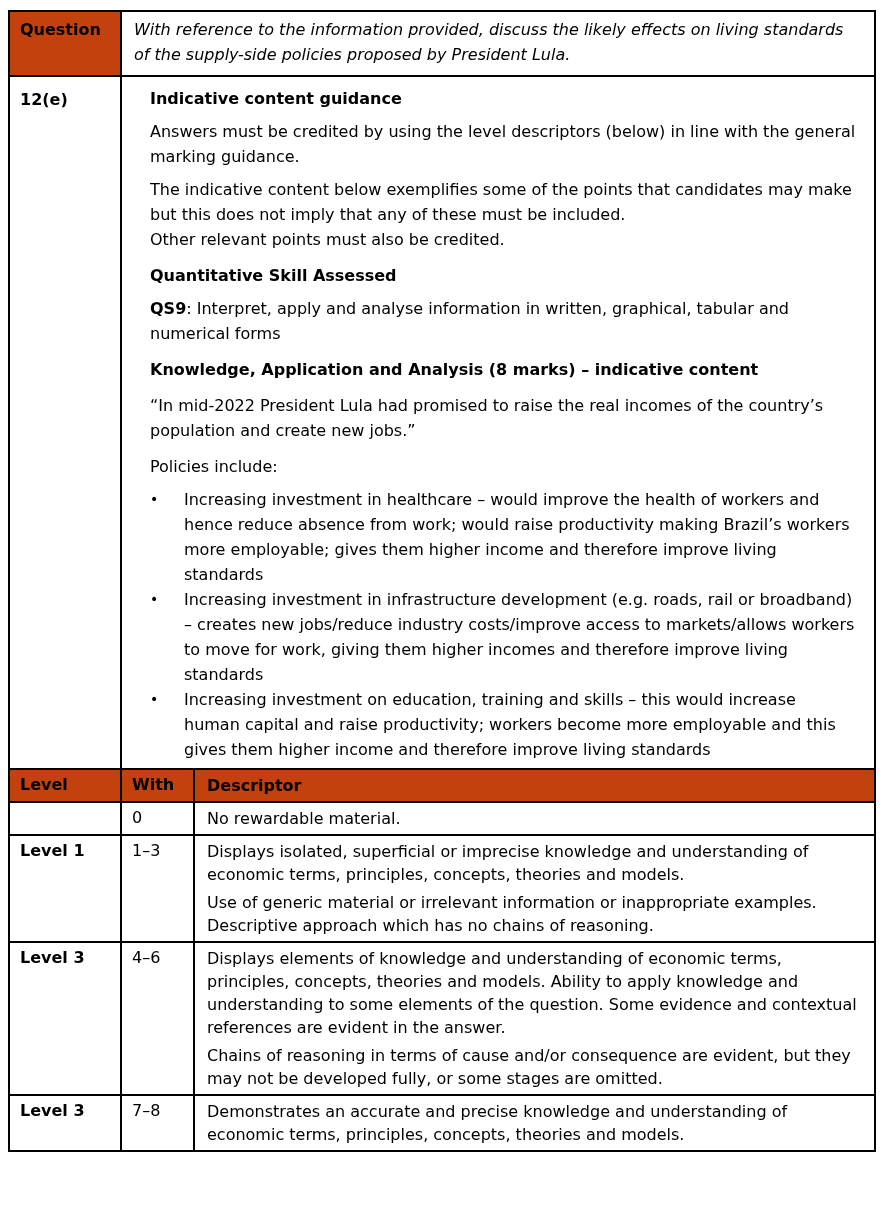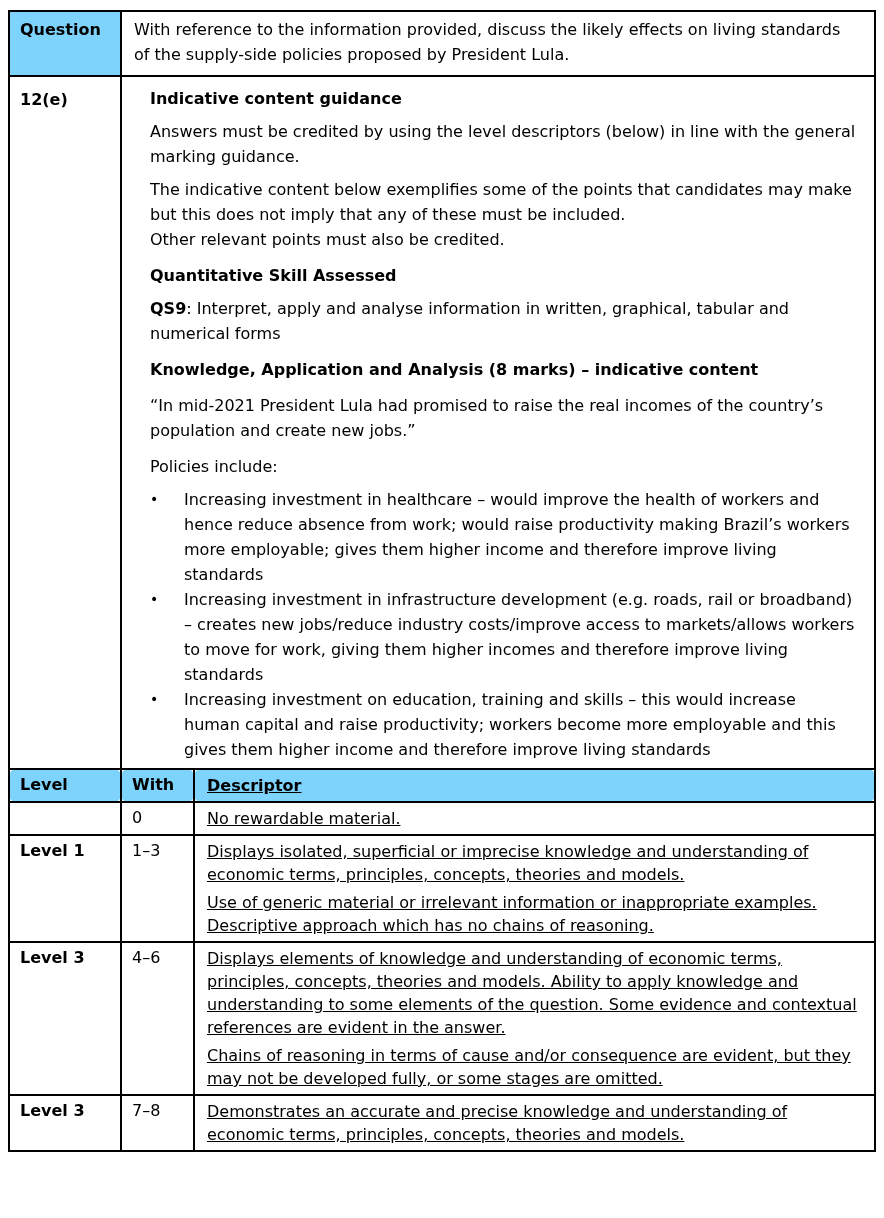--- a/index.html
+++ b/index.html
@@ -21,36 +21,37 @@
     border-collapse: collapse;
     table-layout: fixed;
     width: 868px;
   }
   td {
     border: 2px solid #000;
     vertical-align: top;
     font-size: 16px;
   }
   .shaded {
-    background: #7dd3fc;
+    background: #c2410c;
   }
   .bold { font-weight: bold; }
 
   
   .main-table .row-question { height: 65px; }
   .main-table .row-content  { height: 590px; }
 
   .label-cell {
     font-weight: bold;
     padding: 5px 4px 4px 10px;
     line-height: 25px;
   }
   .qtext-cell {
     padding: 5px 16px 4px 12px;
     line-height: 25px;
+    font-style: italic;
   }
   .num-cell {
     font-weight: bold;
     padding: 10px 4px 4px 10px;
     line-height: 25px;
   }
   .content-cell {
     padding: 9px 18px 6px 28px;
     line-height: 25px;
   }
@@ -71,30 +72,28 @@
     left: 0;
     top: 0;
     font-size: 14px;
   }
 
   
   .levels-table { margin-top: -2px; }
   .levels-table td {
     line-height: 23px;
     padding: 3px 8px 3px 10px;
-    border-radius: 7px;
   }
   .levels-table .row-header  { height: 31px; }
   .levels-table .row-zero    { height: 26px; }
   .levels-table .row-level1  { height: 93px; }
   .levels-table .row-level2  { height: 142px; }
   .levels-table .row-level3  { height: 50px; }
   .levels-table .desc-cell {
     padding: 4px 8px 4px 12px;
-    text-decoration: underline;
   }
   .levels-table .desc-cell p { margin: 0 0 5px 0; }
   .levels-table .desc-cell p:last-child { margin-bottom: 0; }
 </style>
 </head>
 <body>
 
 <div class="page">
 
   <table class="main-table">
@@ -109,21 +108,21 @@
       </tr>
       <tr class="row-content">
         <td class="num-cell">12(e)</td>
         <td class="content-cell">
           <p class="bold">Indicative content guidance</p>
           <p>Answers must be credited by using the level descriptors (below) in line with the general marking guidance.</p>
           <p><span>The indicative content below exemplifies some of the points that candidates may make but this does not imply that any of these must be included.</span><br><span>Other relevant points must also be credited.</span></p>
           <p class="bold sp-before">Quantitative Skill Assessed</p>
           <p><strong>QS9</strong><span>: Interpret, apply and analyse information in written, graphical, tabular and numerical forms</span></p>
           <p class="bold sp-before">Knowledge, Application and Analysis (8 marks) – indicative content</p>
-          <p class="sp-before">“In mid-2021 President Lula had promised to raise the real incomes of the country’s population and create new jobs.”</p>
+          <p class="sp-before">“In mid-2022 President Lula had promised to raise the real incomes of the country’s population and create new jobs.”</p>
           <p class="sp-before">Policies include:</p>
           <ul>
             <li><span class="bullet-dot">•</span><span>Increasing investment in healthcare – would improve the health of workers and hence reduce absence from work; would raise productivity making Brazil’s workers more employable; gives them higher income and therefore improve living standards</span></li>
             <li><span class="bullet-dot">•</span><span>Increasing investment in infrastructure development (e.g. roads, rail or broadband) – creates new jobs/reduce industry costs/improve access to markets/allows workers to move for work, giving them higher incomes and therefore improve living standards</span></li>
             <li><span class="bullet-dot">•</span><span>Increasing investment on education, training and skills – this would increase human capital and raise productivity; workers become more employable and this gives them higher income and therefore improve living standards</span></li>
           </ul>
         </td>
       </tr>
     </tbody>
   </table>

